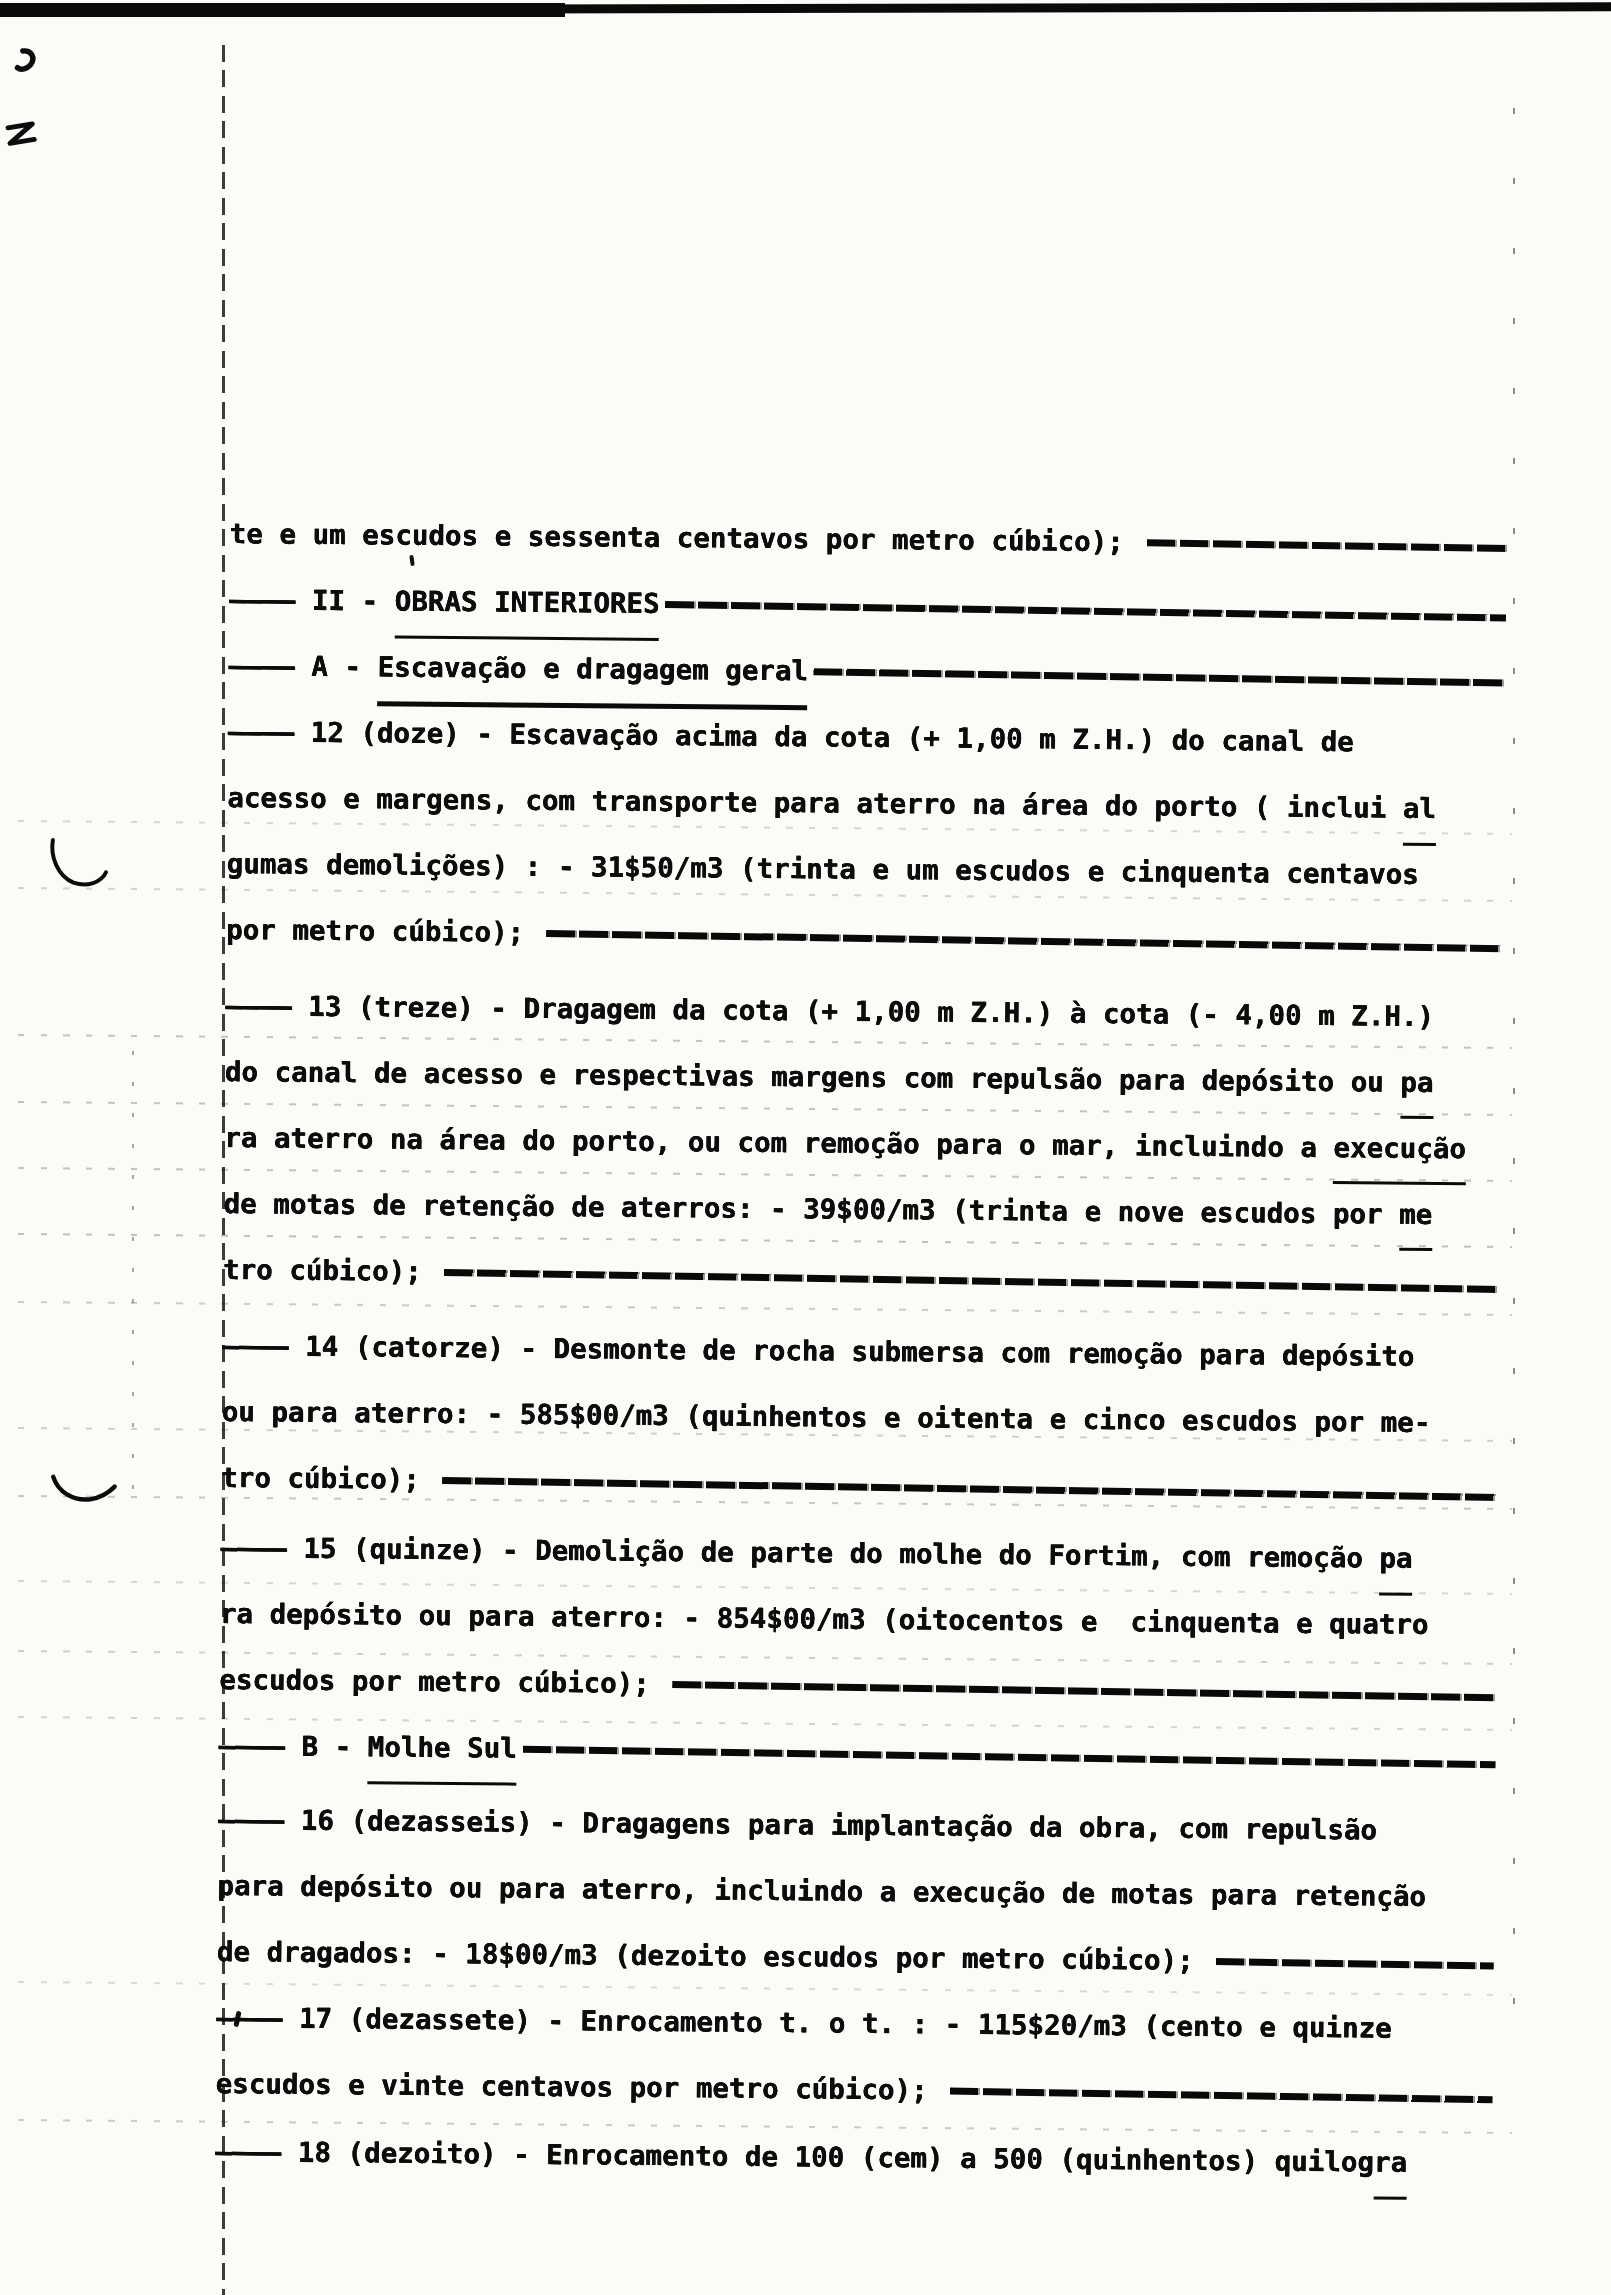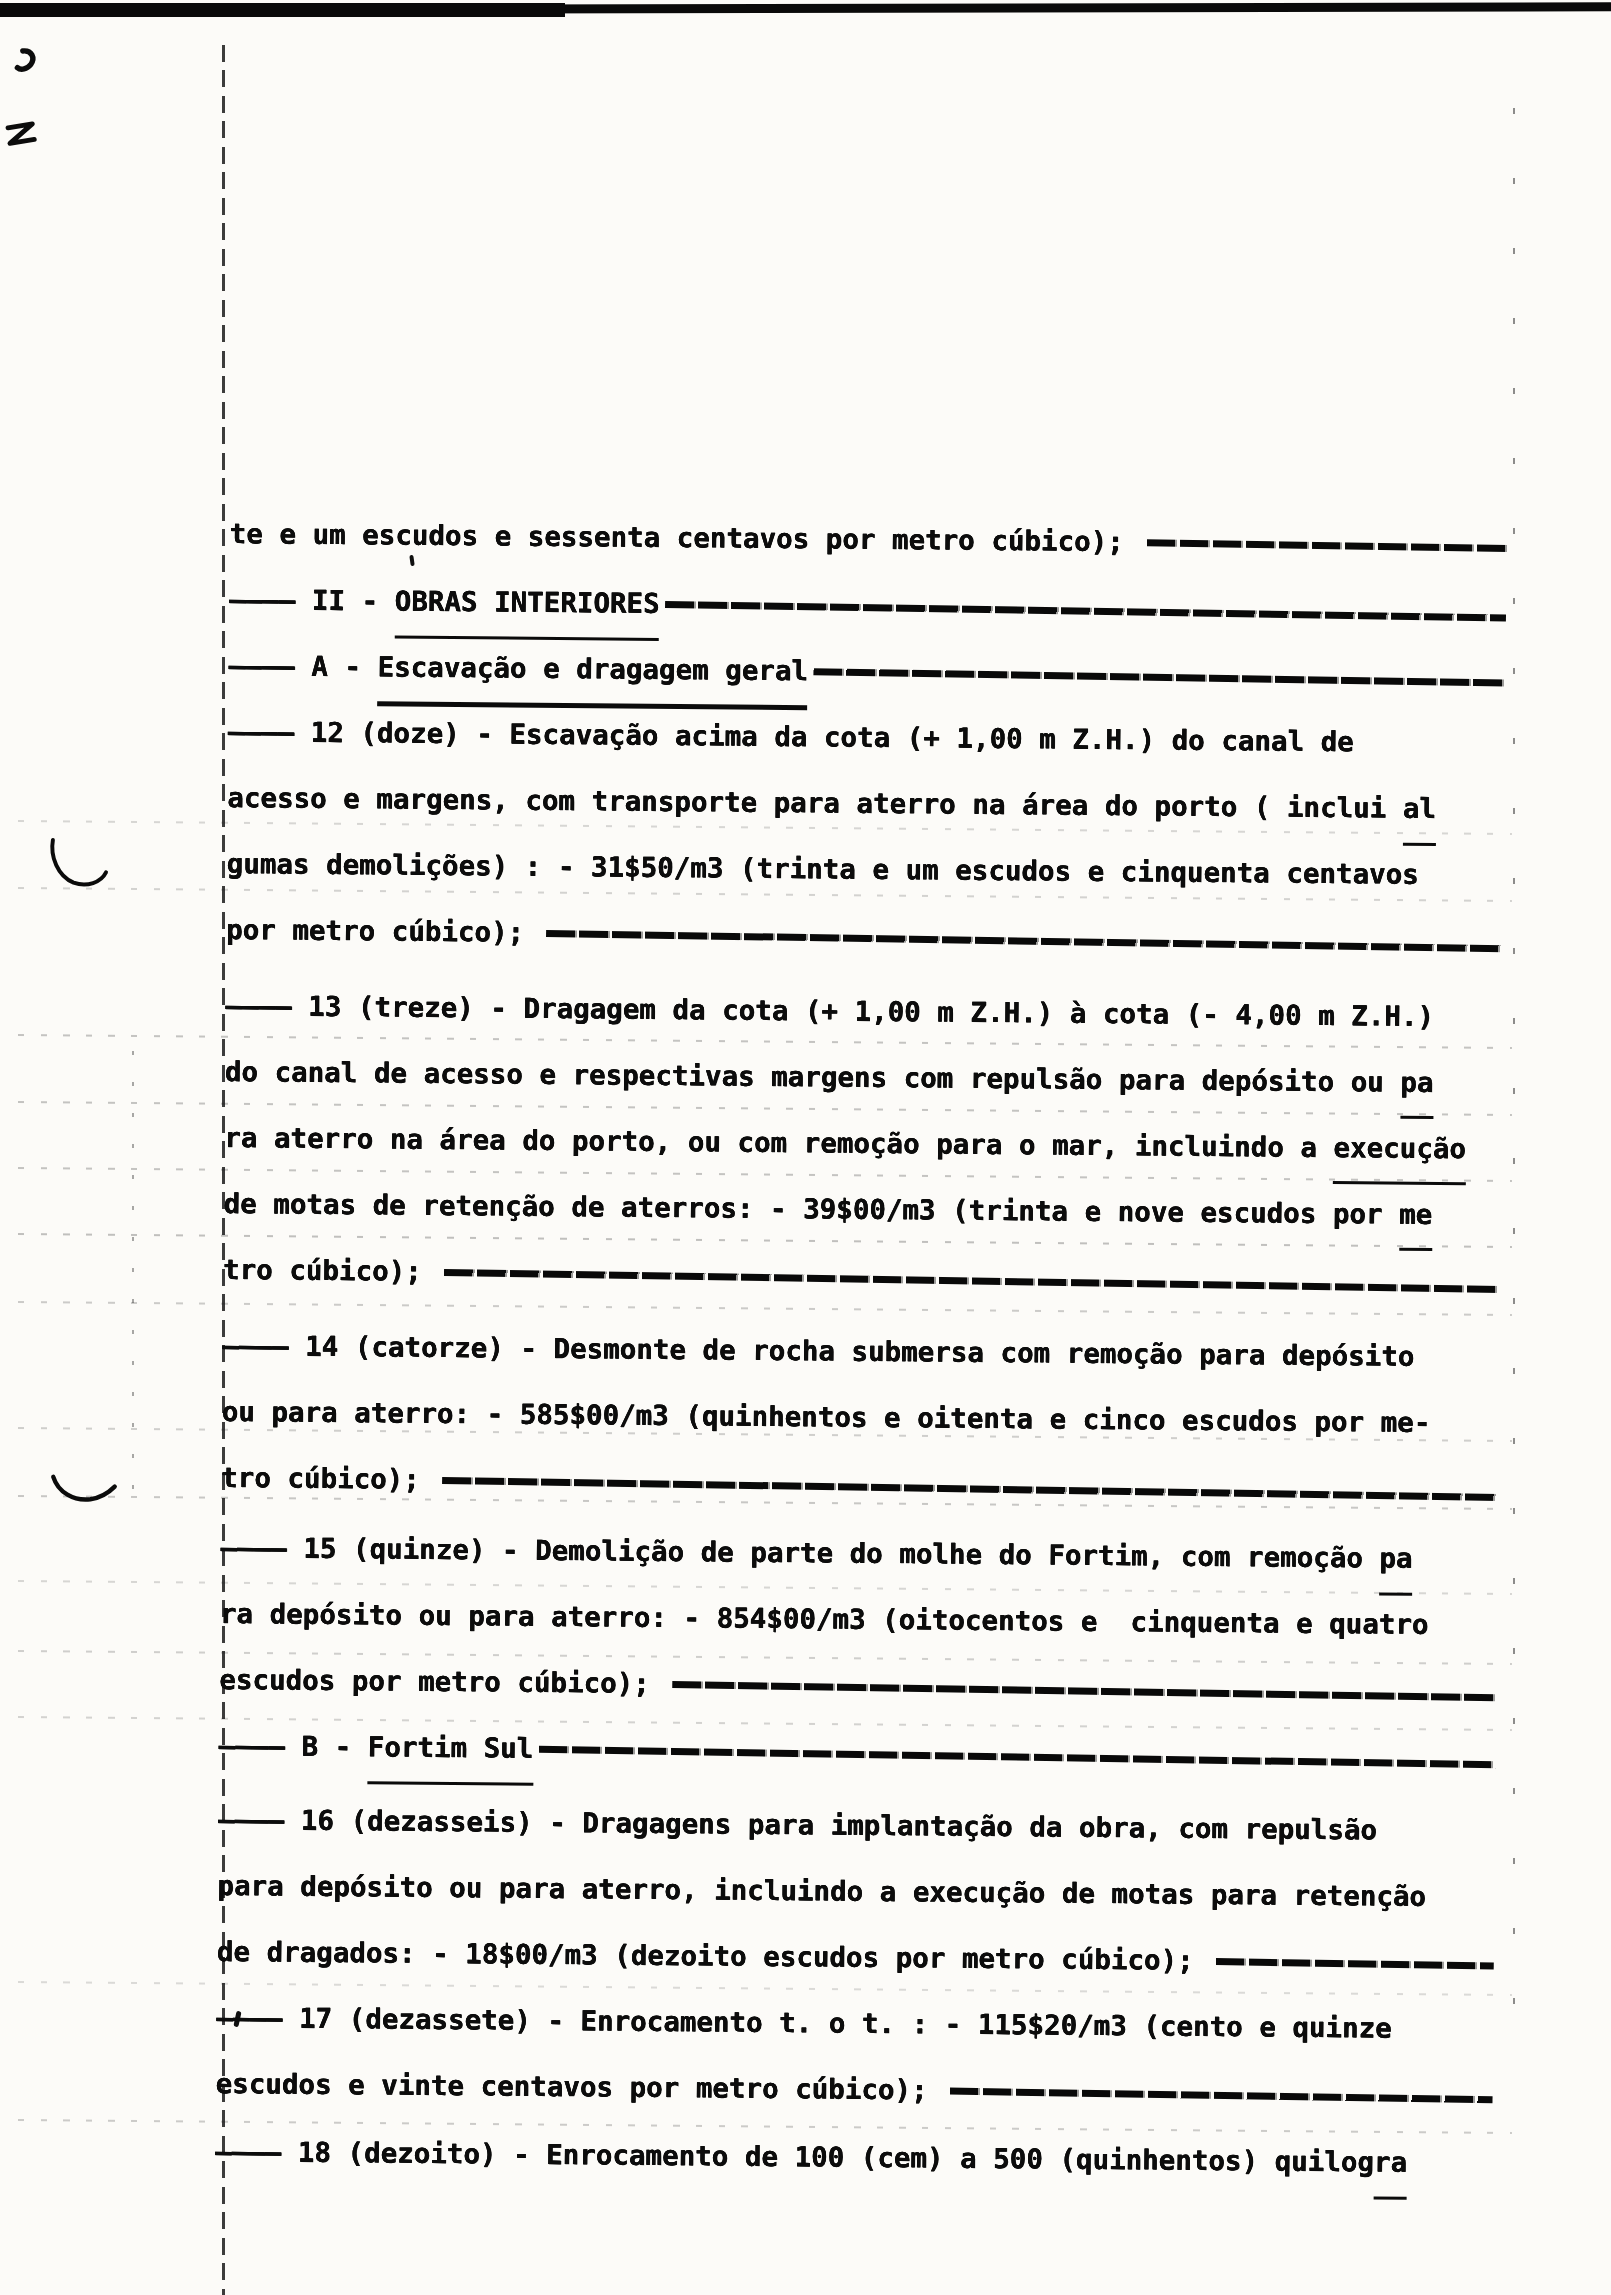--- a/index.html
+++ b/index.html
@@ -140,21 +140,21 @@
     </div>
     <div class="line">
       <span class="seg">ra depósito ou para aterro: - 854$00/m3 (oitocentos e  cinquenta e quatro</span>
     </div>
     <div class="line">
       <span class="seg">escudos por metro cúbico); </span>
       <span class="fill"></span>
     </div>
     <div class="line">
       <span class="seg">———— B - </span>
-      <span class="seg u">Fortim Sul</span>
+      <span class="seg u">Molhe Sul</span>
       <span class="fill"></span>
     </div>
     <div class="line" style="margin-top: 7.4px;">
       <span class="seg">———— 16 (dezasseis) - Dragagens para implantação da obra, com repulsão</span>
     </div>
     <div class="line">
       <span class="seg">para depósito ou para aterro, incluindo a execução de motas para retenção</span>
     </div>
     <div class="line">
       <span class="seg">de dragados: - 18$00/m3 (dezoito escudos por metro cúbico); </span>

